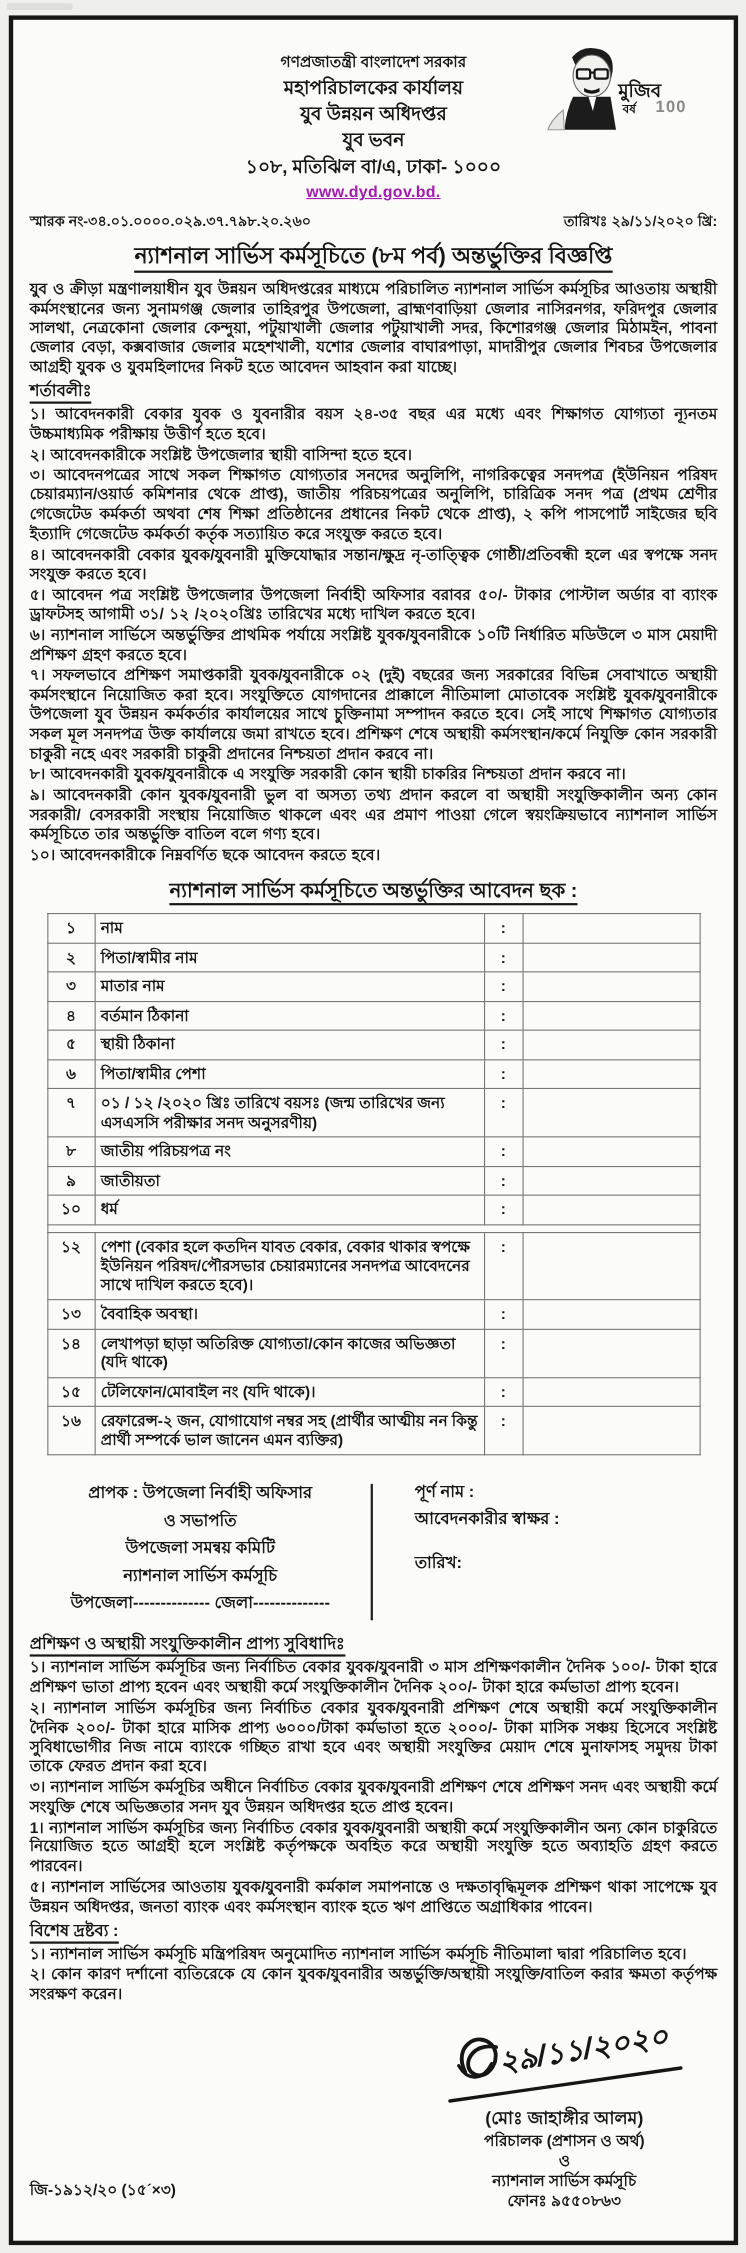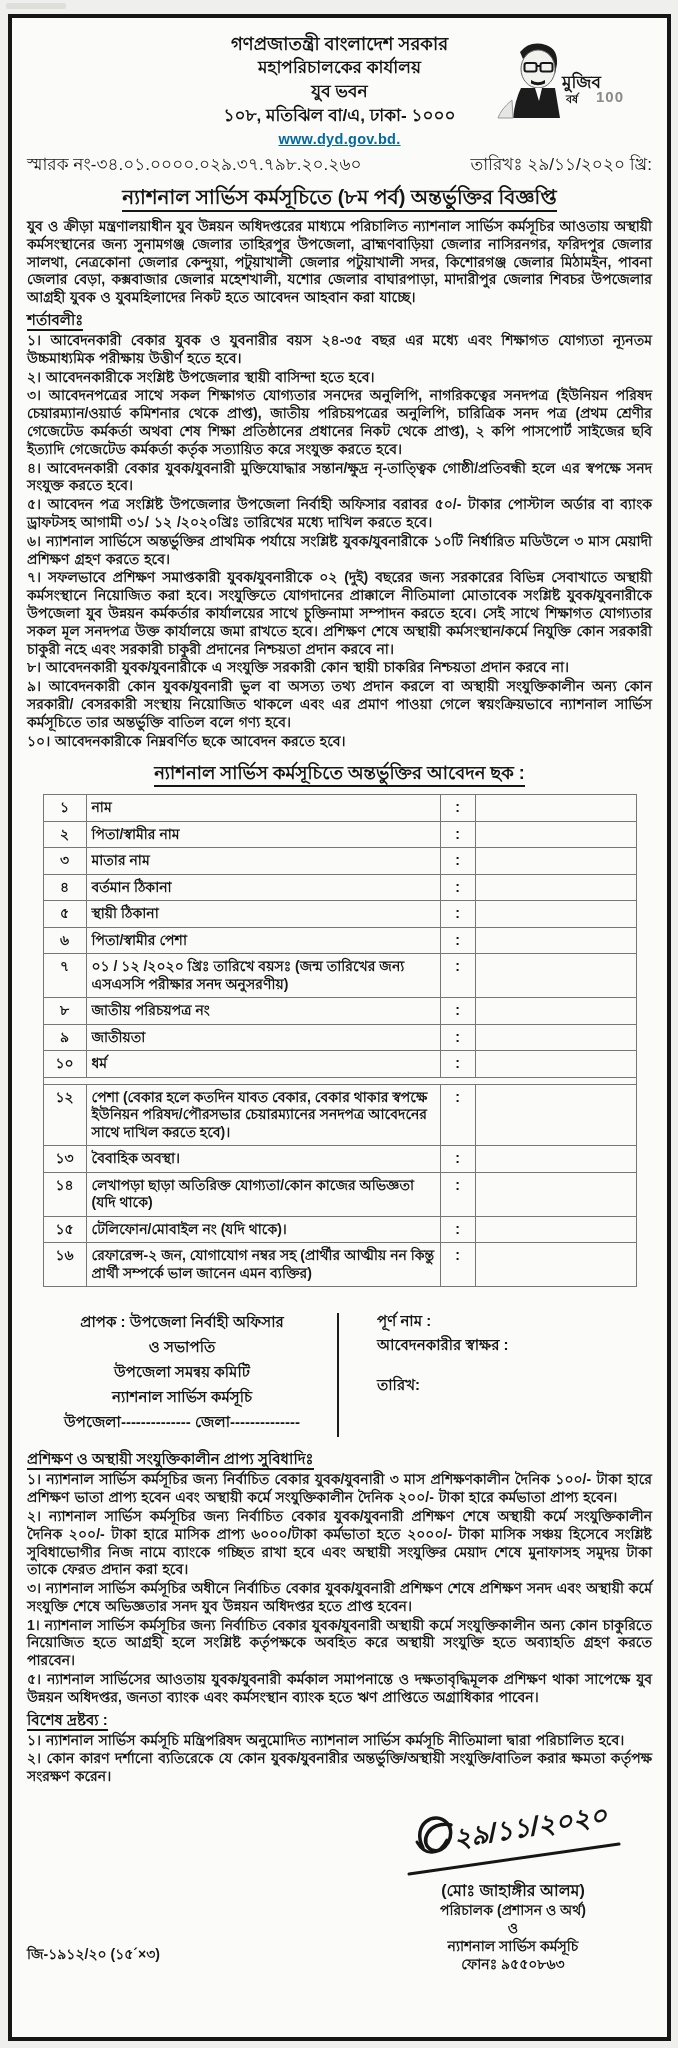--- a/index.html
+++ b/index.html
@@ -11,26 +11,26 @@
   .page{position:relative;width:678px;height:2048px;background:#efefed;overflow:hidden;}
   .scan-noise{position:absolute;top:3px;left:6px;width:60px;height:6px;background:#cfcfcb;opacity:.55;border-radius:2px;}
   .doc{
     position:absolute;top:14px;left:8px;right:7px;bottom:7px;
     border:4px solid #161616;background:#fbfbfa;color:#161616;
     padding:6px 15px 8px 15px;box-sizing:border-box;
   }
   
   .hdr{position:relative;text-align:center;padding-top:8px;}
   .hline{font-weight:700;font-size:17px;line-height:24px;}
-  .hline.first{font-size:18px;}
+  .hline.first{font-size:14px;margin-top:12px;}
   .website{display:inline-block;font-weight:700;font-size:14.5px;line-height:22px;
-    text-decoration:underline;color:#0369a1;letter-spacing:.3px;}
+    text-decoration:underline;color:#a21caf;letter-spacing:.3px;}
   .logo{position:absolute;top:14px;right:28px;width:132px;height:82px;}
   
-  .memo-row{display:flex;justify-content:space-between;font-size:17px;font-weight:400;
+  .memo-row{display:flex;justify-content:space-between;font-size:13px;font-weight:700;
     margin-top:6px;line-height:18px;align-items:flex-end;}
   
   .big-title{text-align:center;font-size:20px;font-weight:800;margin:8px 0 6px 0;line-height:30px;}
   .big-title span{border-bottom:2.5px solid #161616;padding-bottom:2px;}
   
   .para{font-size:14px;line-height:17.8px;font-weight:600;text-align:justify;
     word-spacing:1px;margin:0 0 1px 0;}
   .sec-head{font-size:15px;font-weight:800;line-height:20px;margin:3px 0 2px 0;}
   .sec-head span{border-bottom:2px solid #161616;padding-bottom:1px;}
   
@@ -64,20 +64,21 @@
 <body>
 
 <div class="page">
   <div class="scan-noise"></div>
 
   <div class="doc">
 
     <div class="hdr">
       <div class="hline first">গণপ্রজাতন্ত্রী বাংলাদেশ সরকার</div>
       <div class="hline">মহাপরিচালকের কার্যালয়</div>
+      <div class="hline">যুব উন্নয়ন অধিদপ্তর</div>
       <div class="hline">যুব ভবন</div>
       <div class="hline">১০৮, মতিঝিল বা/এ, ঢাকা- ১০০০</div>
       <span class="website">www.dyd.gov.bd.</span>
 
       
       <svg class="logo" viewBox="0 0 132 82">
         <path d="M28 14 Q38 2 54 7 Q66 11 65 26 L63 36 Q63 21 53 17 Q40 13 31 21 Z" fill="#1c1c1c"></path>
         <ellipse cx="46" cy="31" rx="17" ry="19" fill="#f1f1ee" stroke="#666" stroke-width="1"></ellipse>
         <rect x="32.5" y="25" width="12" height="8.5" rx="2" fill="none" stroke="#161616" stroke-width="2"></rect>
         <rect x="48.5" y="25" width="12" height="8.5" rx="2" fill="none" stroke="#161616" stroke-width="2"></rect>

